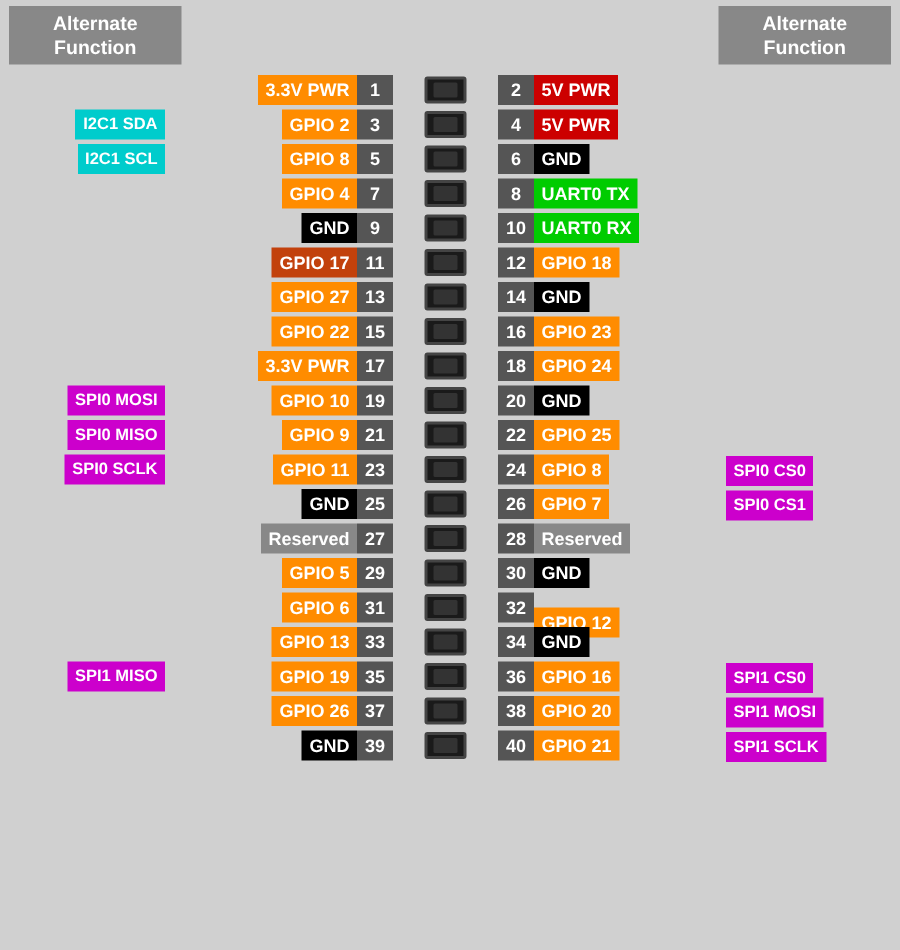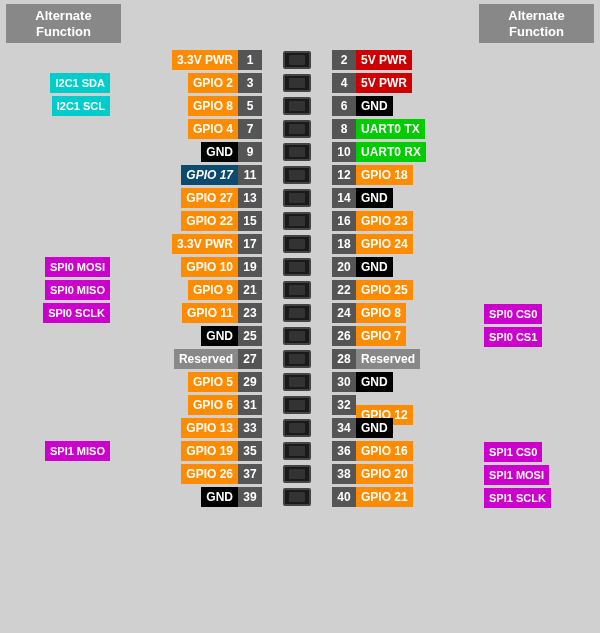--- a/index.html
+++ b/index.html
@@ -280,21 +280,21 @@
         </div>
         <div class="right-pin-area">
           <span class="right-pin-number">10</span>
           <span class="right-pin-label" style="background: rgb(0, 204, 0);">UART0 RX</span>
         </div>
         <div class="right-alt"></div>
       </div>
       <div class="pin-row">
         <div class="left-alt"></div>
         <div class="left-pin-area">
-          <span class="pin-label" style="background: #0c4a6e; font-style: italic;">GPIO 17</span>
+          <span class="pin-label" style="background: #c2410c;">GPIO 17</span>
           <span class="pin-number">11</span>
         </div>
         <div class="connector-center">
           <div class="connector-pin">
             <div class="connector-pin-inner"></div>
           </div>
         </div>
         <div class="right-pin-area">
           <span class="right-pin-number">12</span>
           <span class="right-pin-label" style="background: rgb(255, 140, 0);">GPIO 18</span>

